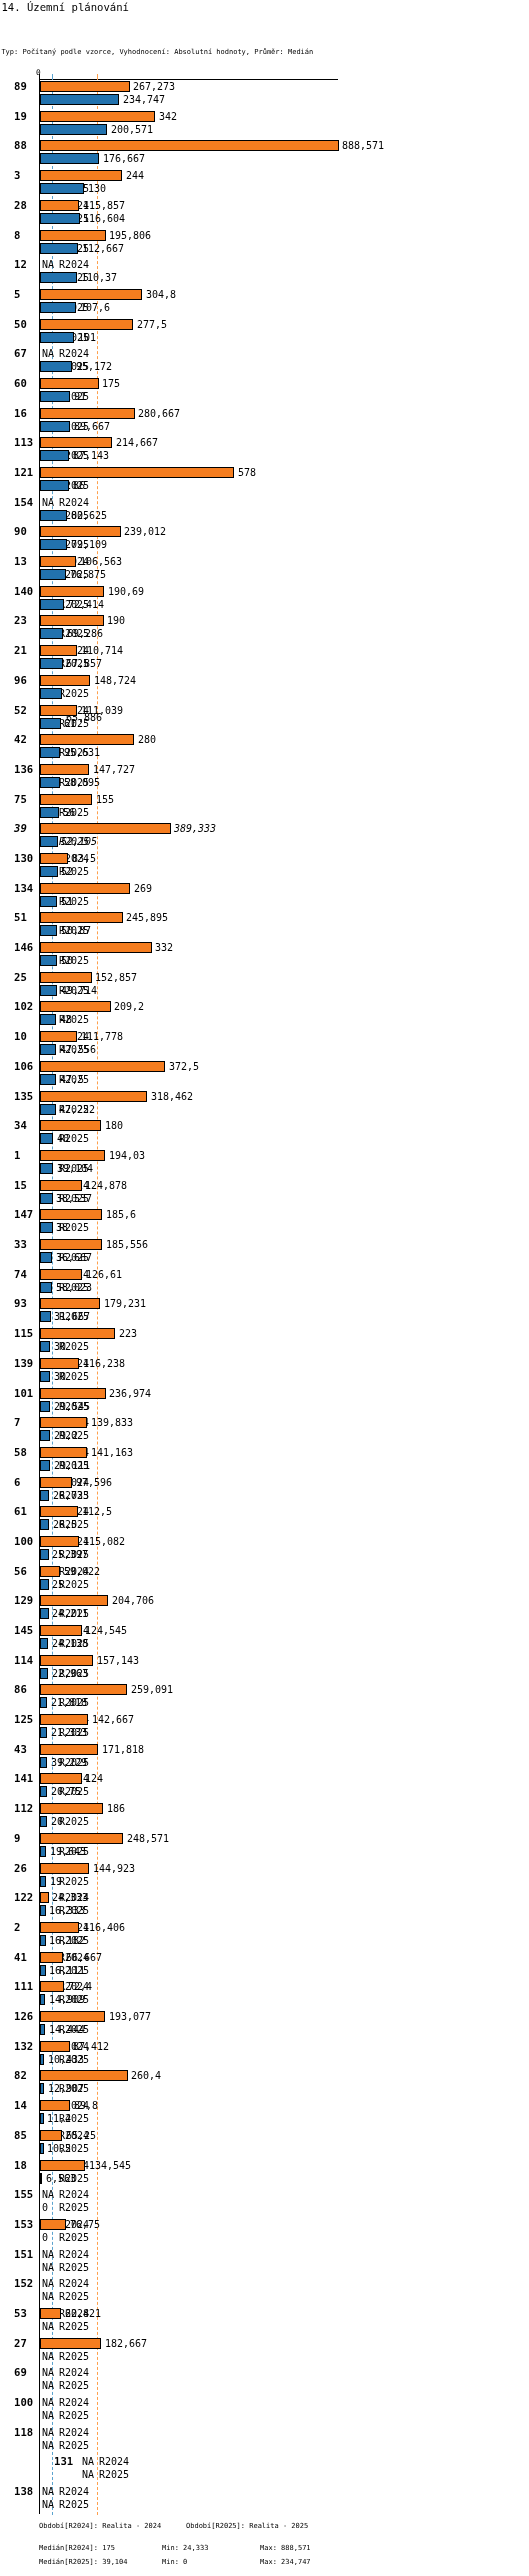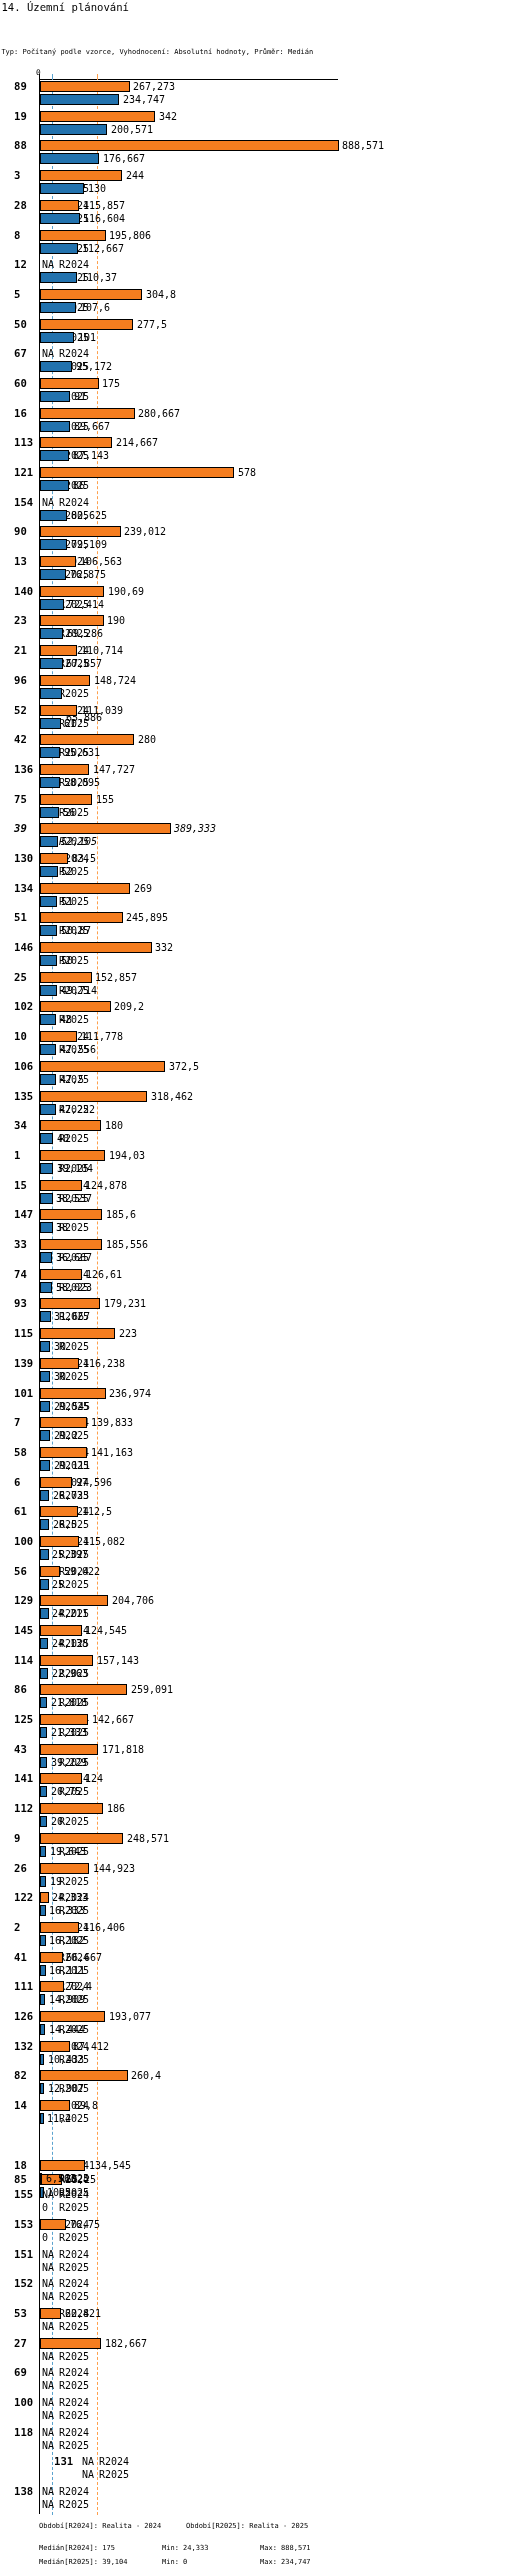--- a/index.html
+++ b/index.html
@@ -650,21 +650,21 @@
       </div>
       <div class="grp" style="top: 2019px;">
         <div class="cat">14</div>
         <div class="slab" style="top: 0px;">R2024</div>
         <div class="bar" style="top: 0px; width: 30px; background: rgb(245, 125, 31);"></div>
         <div class="vlab" style="top: 0px; left: 74px;">89,8</div>
         <div class="slab" style="top: 13.4px;">R2025</div>
         <div class="bar" style="top: 13.4px; width: 3.5px; background: rgb(34, 114, 174);"></div>
         <div class="vlab" style="top: 13.4px; left: 47px;">11,4</div>
       </div>
-      <div class="grp" style="top: 2049px; margin-top: 44px;">
+      <div class="grp" style="top: 2049px;">
         <div class="cat">85</div>
         <div class="slab" style="top: 0px;">R2024</div>
         <div class="bar" style="top: 0px; width: 22px; background: rgb(245, 125, 31);"></div>
         <div class="vlab" style="top: 0px; left: 66px;">65,25</div>
         <div class="slab" style="top: 13.4px;">R2025</div>
         <div class="bar" style="top: 13.4px; width: 3.5px; background: rgb(34, 114, 174);"></div>
         <div class="vlab" style="top: 13.4px; left: 47px;">10,5</div>
       </div>
       <div class="grp" style="top: 2079px;">
         <div class="cat">18</div>

